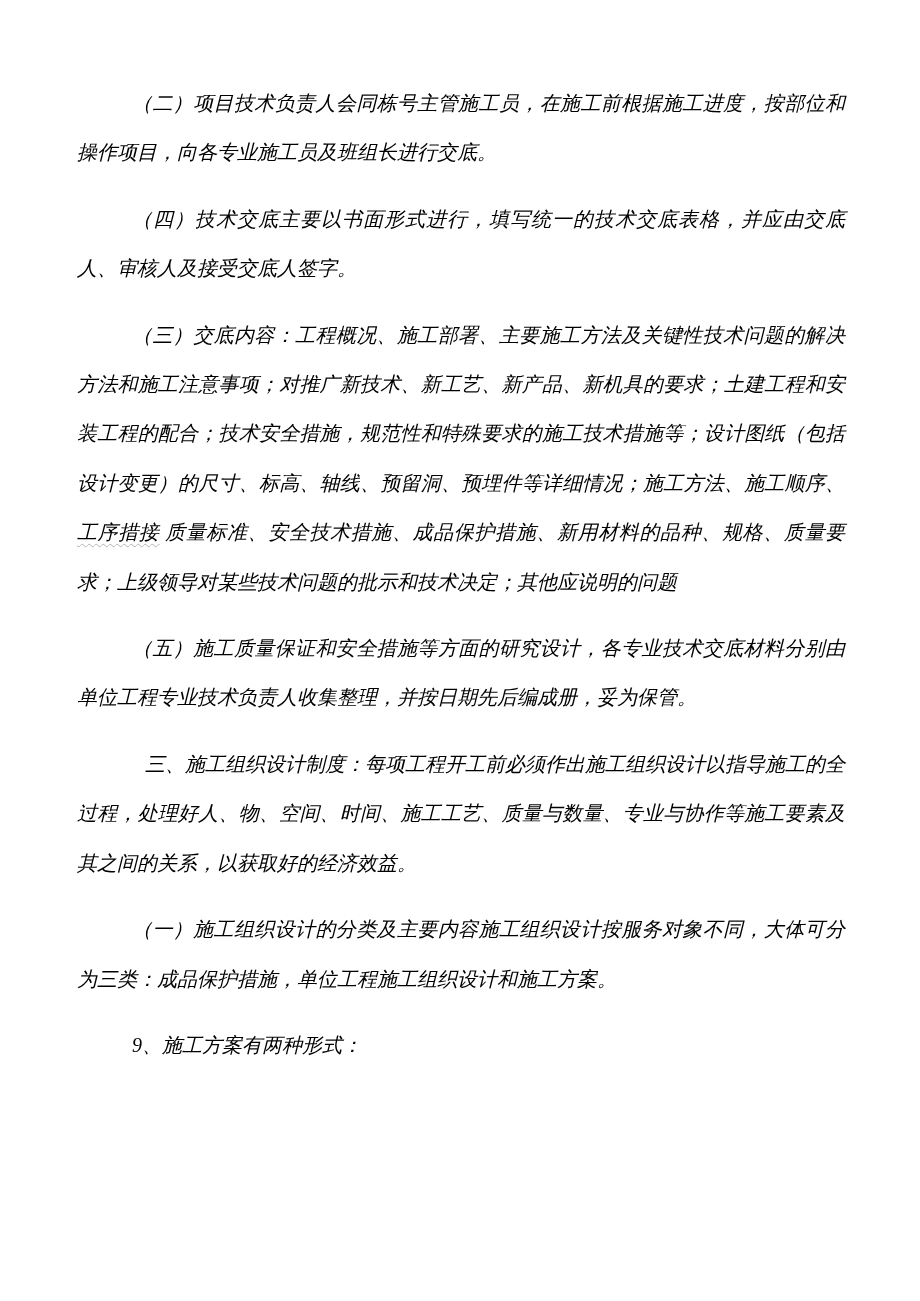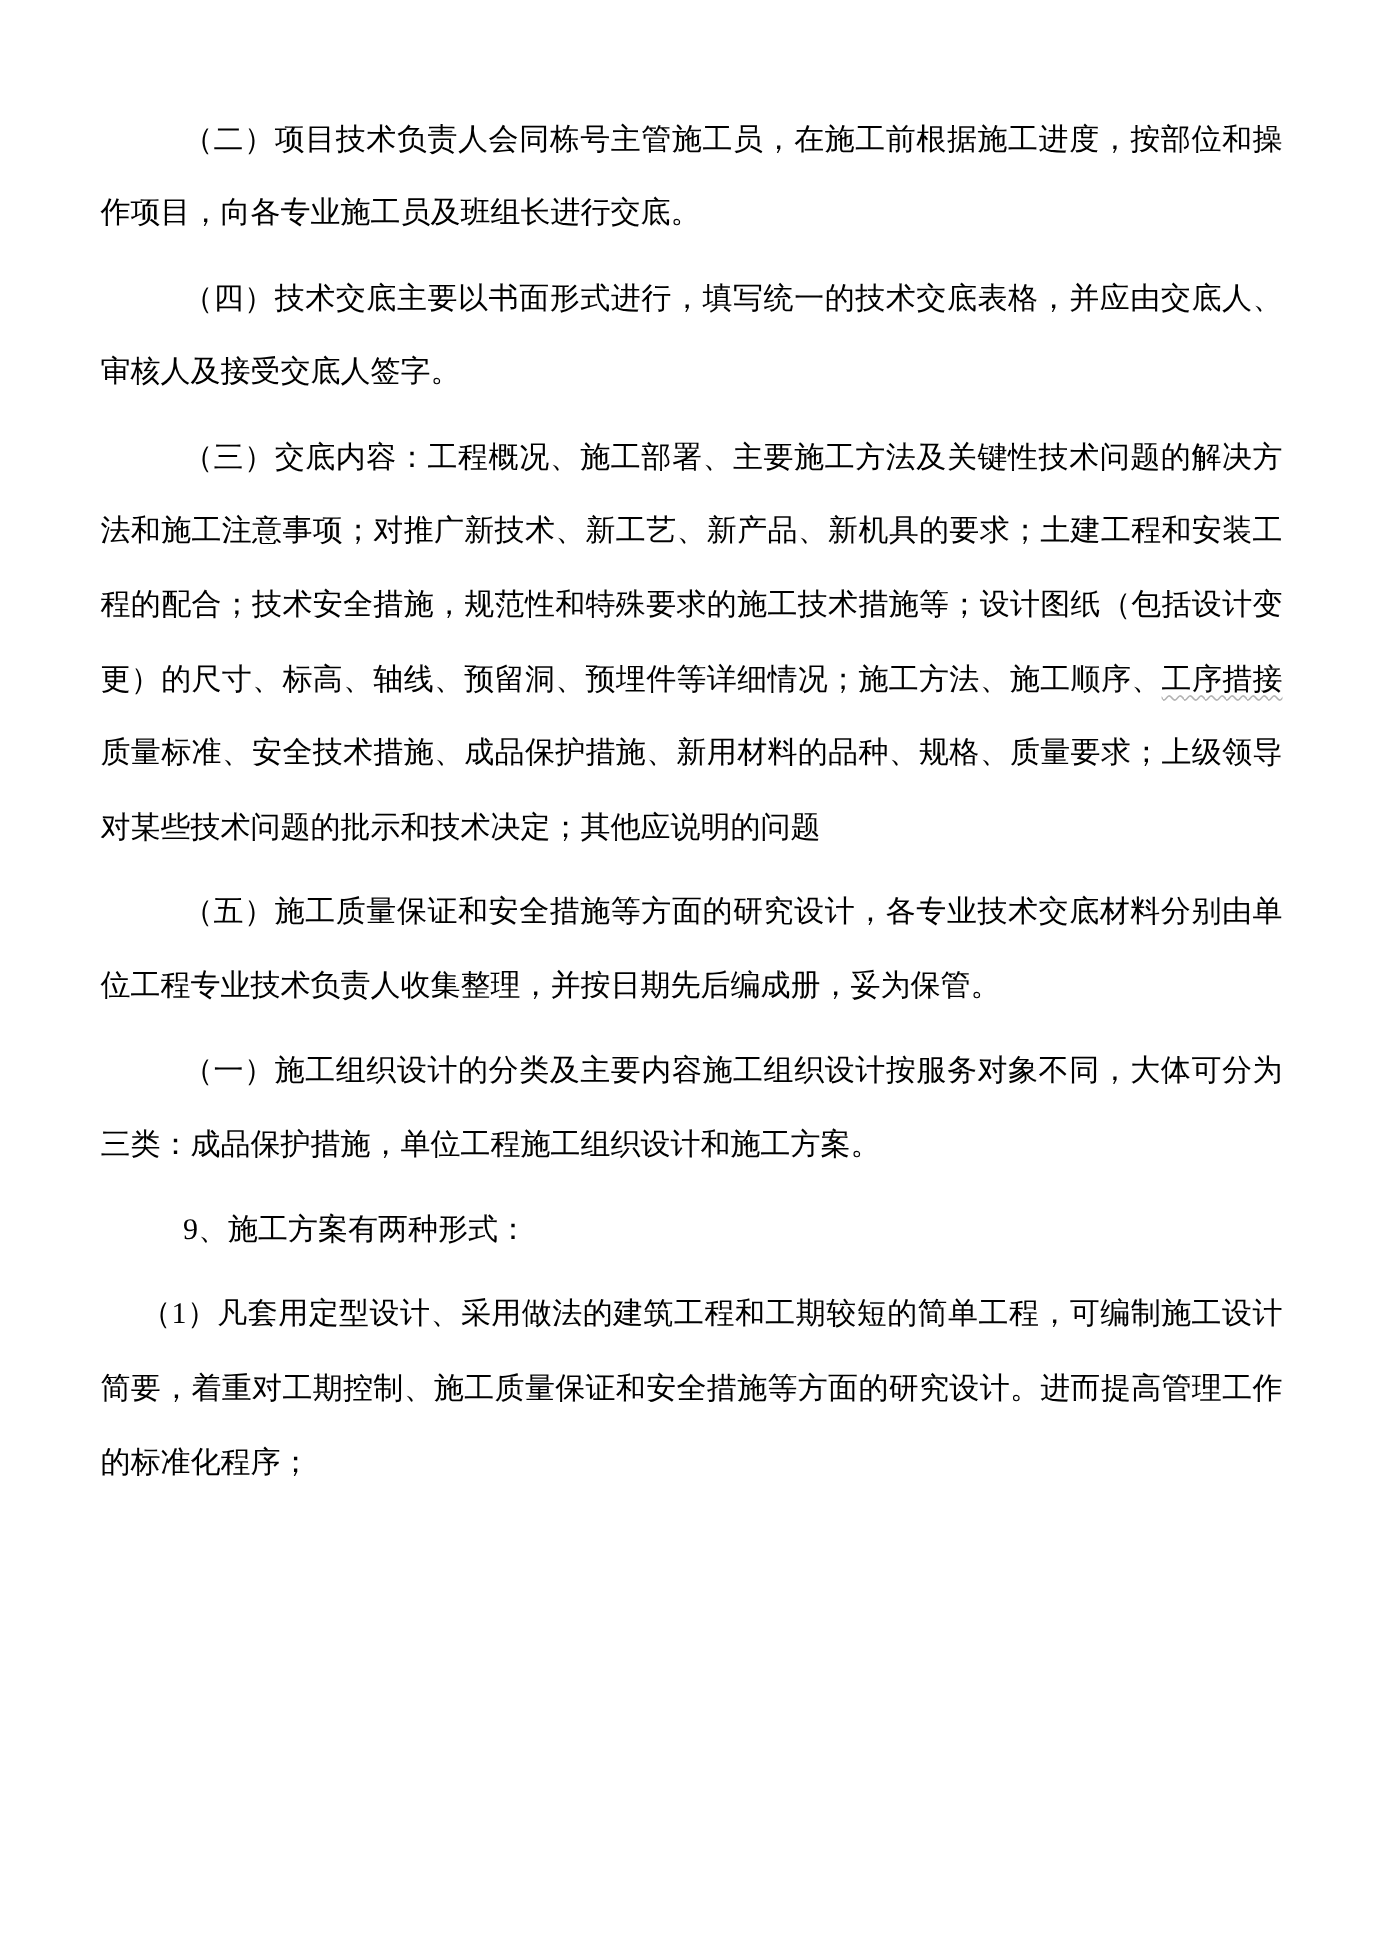--- a/index.html
+++ b/index.html
@@ -20,22 +20,23 @@
     background: #ffffff;
     color: #000000;
     font-family: "Liberation Serif", "DejaVu Serif", serif;
     font-size: 20px;
     line-height: 49.4px;
     text-align: justify;
     text-justify: inter-character;
     word-break: break-all;
   }
   .para {
-    margin: 7px;
+    margin: 17px;
     padding: 0;
+    font-style: italic;
   }
   
   .ind-std { text-indent: 55px; }
   .ind-lg  { text-indent: 68px; }
   .ind-sm  { text-indent: 27px; }
   
   .typo-mark {
     text-decoration-line: underline;
     text-decoration-style: wavy;
     text-decoration-color: #b3b3b3;
@@ -49,22 +50,22 @@
 <div class="page">
 
   <p class="para ind-std">（二）项目技术负责人会同栋号主管施工员，在施工前根据施工进度，按部位和操作项目，向各专业施工员及班组长进行交底。</p>
 
   <p class="para ind-std">（四）技术交底主要以书面形式进行，填写统一的技术交底表格，并应由交底人、审核人及接受交底人签字。</p>
 
   <p class="para ind-std"><span>（三）交底内容：工程概况、施工部署、主要施工方法及关键性技术问题的解决方法和施工注意事项；对推广新技术、新工艺、新产品、新机具的要求；土建工程和安装工程的配合；技术安全措施，规范性和特殊要求的施工技术措施等；设计图纸（包括设计变更）的尺寸、标高、轴线、预留洞、预埋件等详细情况；施工方法、施工顺序、</span><span class="typo-mark">工序措接</span><span> 质量标准、安全技术措施、成品保护措施、新用材料的品种、规格、质量要求；上级领导对某些技术问题的批示和技术决定；其他应说明的问题</span></p>
 
   <p class="para ind-std">（五）施工质量保证和安全措施等方面的研究设计，各专业技术交底材料分别由单位工程专业技术负责人收集整理，并按日期先后编成册，妥为保管。</p>
 
+  <p class="para ind-lg">三、施工组织设计制度：每项工程开工前必须作出施工组织设计以指导施工的全过程，处理好人、物、空间、时间、施工工艺、质量与数量、专业与协作等施工要素及其之间的关系，以获取好的经济效益。</p>
 
   <p class="para ind-std">（一）施工组织设计的分类及主要内容施工组织设计按服务对象不同，大体可分为三类：成品保护措施，单位工程施工组织设计和施工方案。</p>
 
 
 
   <p class="para ind-std">9、施工方案有两种形式：</p>
 
-  <p class="para ind-sm">（1）凡套用定型设计、采用做法的建筑工程和工期较短的简单工程，可编制施工设计简要，着重对工期控制、施工质量保证和安全措施等方面的研究设计。进而提高管理工作的标准化程序；</p>
 
 </div>
 
 </body></html>

